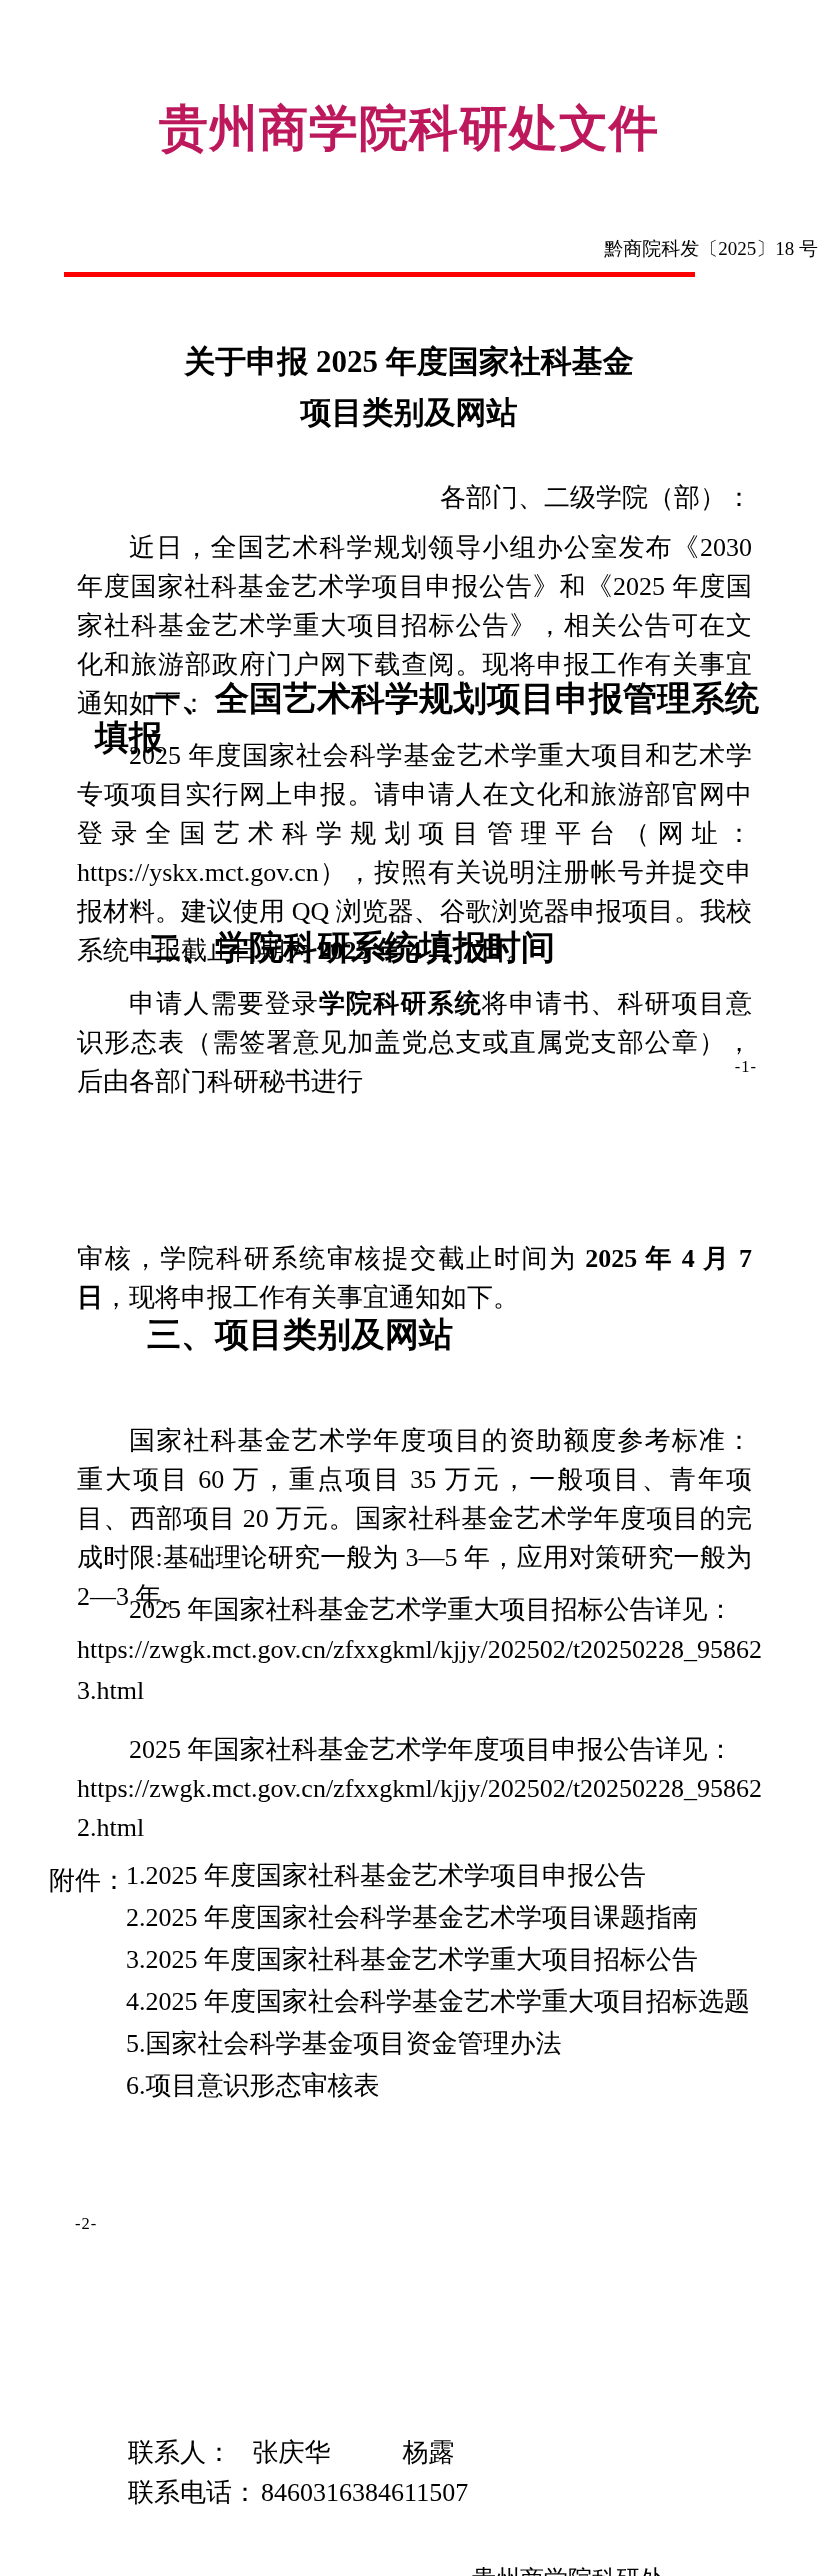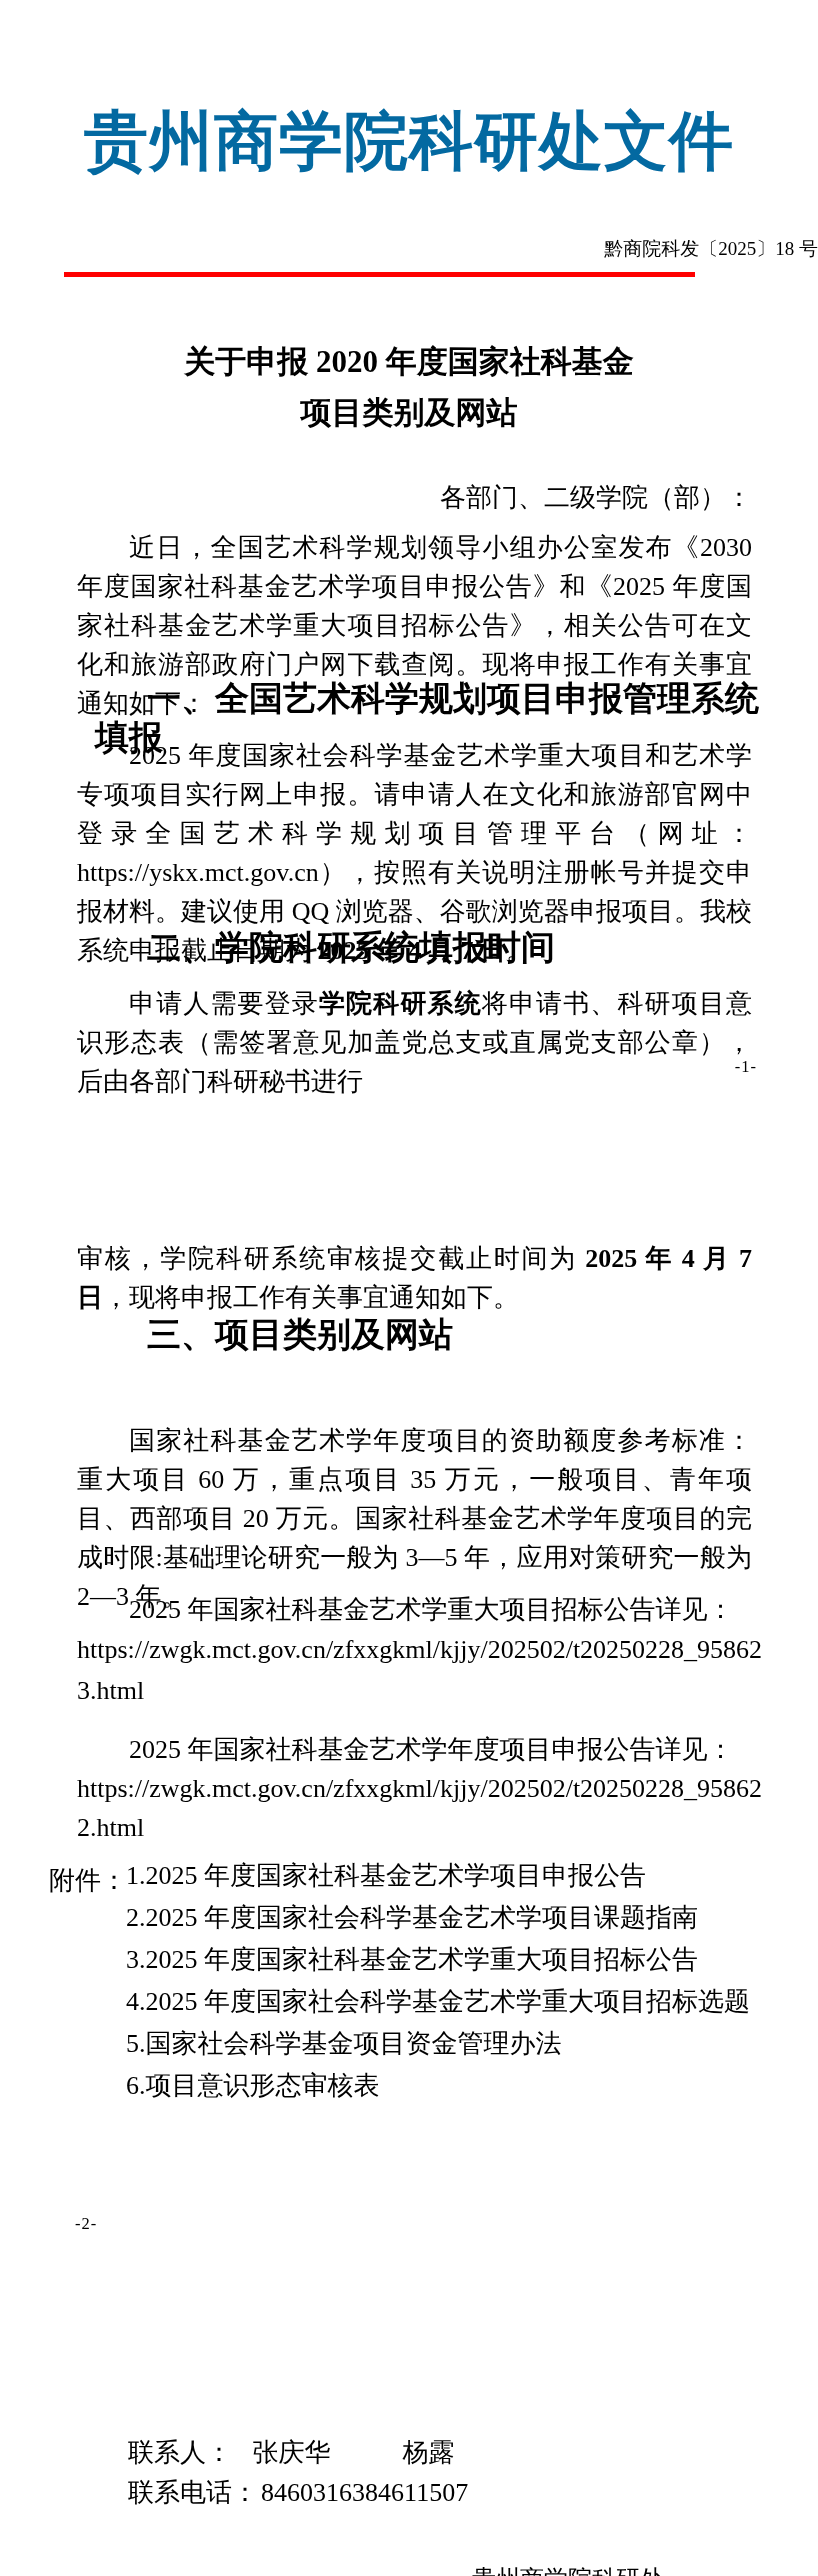--- a/index.html
+++ b/index.html
@@ -11,26 +11,26 @@
     overflow:hidden;
     font-family:"Liberation Serif","DejaVu Serif",serif;
     color:#000000;
   }
   .agency-title{
     position:absolute;
     top:106px;
     left:0;
     width:100%;
     text-align:center;
-    font-size:64px;
+    font-size:49px;
     font-weight:bold;
     line-height:1.1;
-    color:#0369a1;
+    color:#be185d;
     letter-spacing:1px;
-    font-family:Liberation Sans, sans-serif;
+    font-family:Liberation Mono, monospace;
   }
   .doc-number{
     position:absolute;
     top:238px;
     left:0;
     width:100%;
     text-align:right;
     font-size:19px;
     line-height:1.2;
   }
@@ -124,21 +124,21 @@
 
 <div class="canvas">
 
   <div class="agency-title">贵州商学院科研处文件</div>
 
   <div class="doc-number">黔商院科发〔2025〕18 号</div>
 
   <div class="red-rule"></div>
 
   <div class="doc-title">
-    <div>关于申报 2020 年度国家社科基金</div>
+    <div>关于申报 2025 年度国家社科基金</div>
     <div>项目类别及网站</div>
   </div>
 
   <div class="salutation body">各部门、二级学院（部）：</div>
 
   <div class="para indent body" style="top:528px">近日，全国艺术科学规划领导小组办公室发布《2030 年度国家社科基金艺术学项目申报公告》和《2025 年度国家社科基金艺术学重大项目招标公告》，相关公告可在文化和旅游部政府门户网下载查阅。现将申报工作有关事宜通知如下：</div>
 
   <div class="heading" style="top:679px">一、全国艺术科学规划项目申报管理系统填报</div>
 
   <div class="para indent body" style="top:736px"><span>2025 年度国家社会科学基金艺术学重大项目和艺术学专项项目实行网上申报。请申请人在文化和旅游部官网中登录全国艺术科学规划项目管理平台（网址：https://yskx.mct.gov.cn），按照有关说明注册帐号并提交申报材料。建议使用 QQ 浏览器、谷歌浏览器申报项目。我校系统申报截止日期为 </span><b>2025 年 4 月 7 日</b><span>。</span></div>

